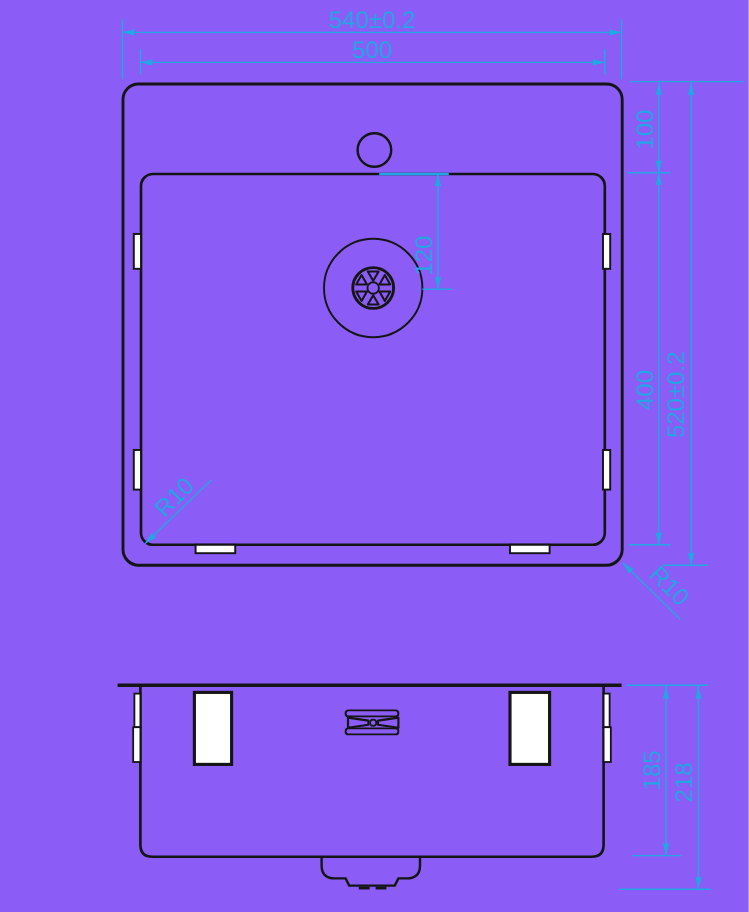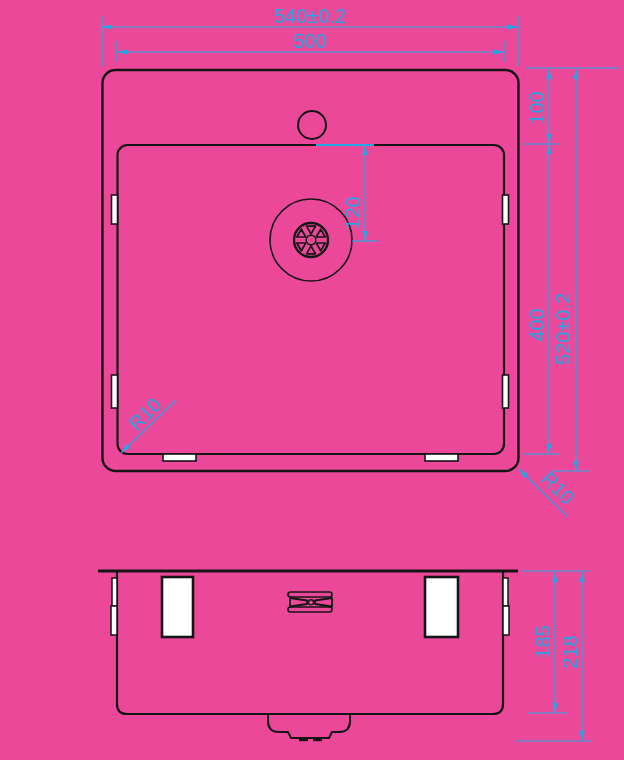--- a/index.html
+++ b/index.html
@@ -1,16 +1,16 @@
 <!DOCTYPE html>
 <html><head>
 <meta charset="utf-8">
 <style>
   html,body{margin:0;padding:0;background:#fff;}
-  .canvas{position:relative;width:624px;height:760px;background:#ec4899;overflow:hidden;
+  .canvas{position:relative;width:624px;height:760px;background:#8b5cf6;overflow:hidden;
           font-family:"Liberation Sans", sans-serif;}
   svg{display:block;}
   .ln{stroke:#151515;fill:none;}
   .lnf{stroke:#151515;fill:#ffffff;}
   .dim{stroke:#22A7E5;stroke-width:1.2;fill:none;}
   .dimth{stroke:#22A7E5;stroke-width:2;fill:none;}
   .arr{fill:#22A7E5;stroke:none;}
   .dtx{fill:#22A7E5;font-size:20px;font-family:"Liberation Sans", sans-serif;}
 </style>
 </head>

